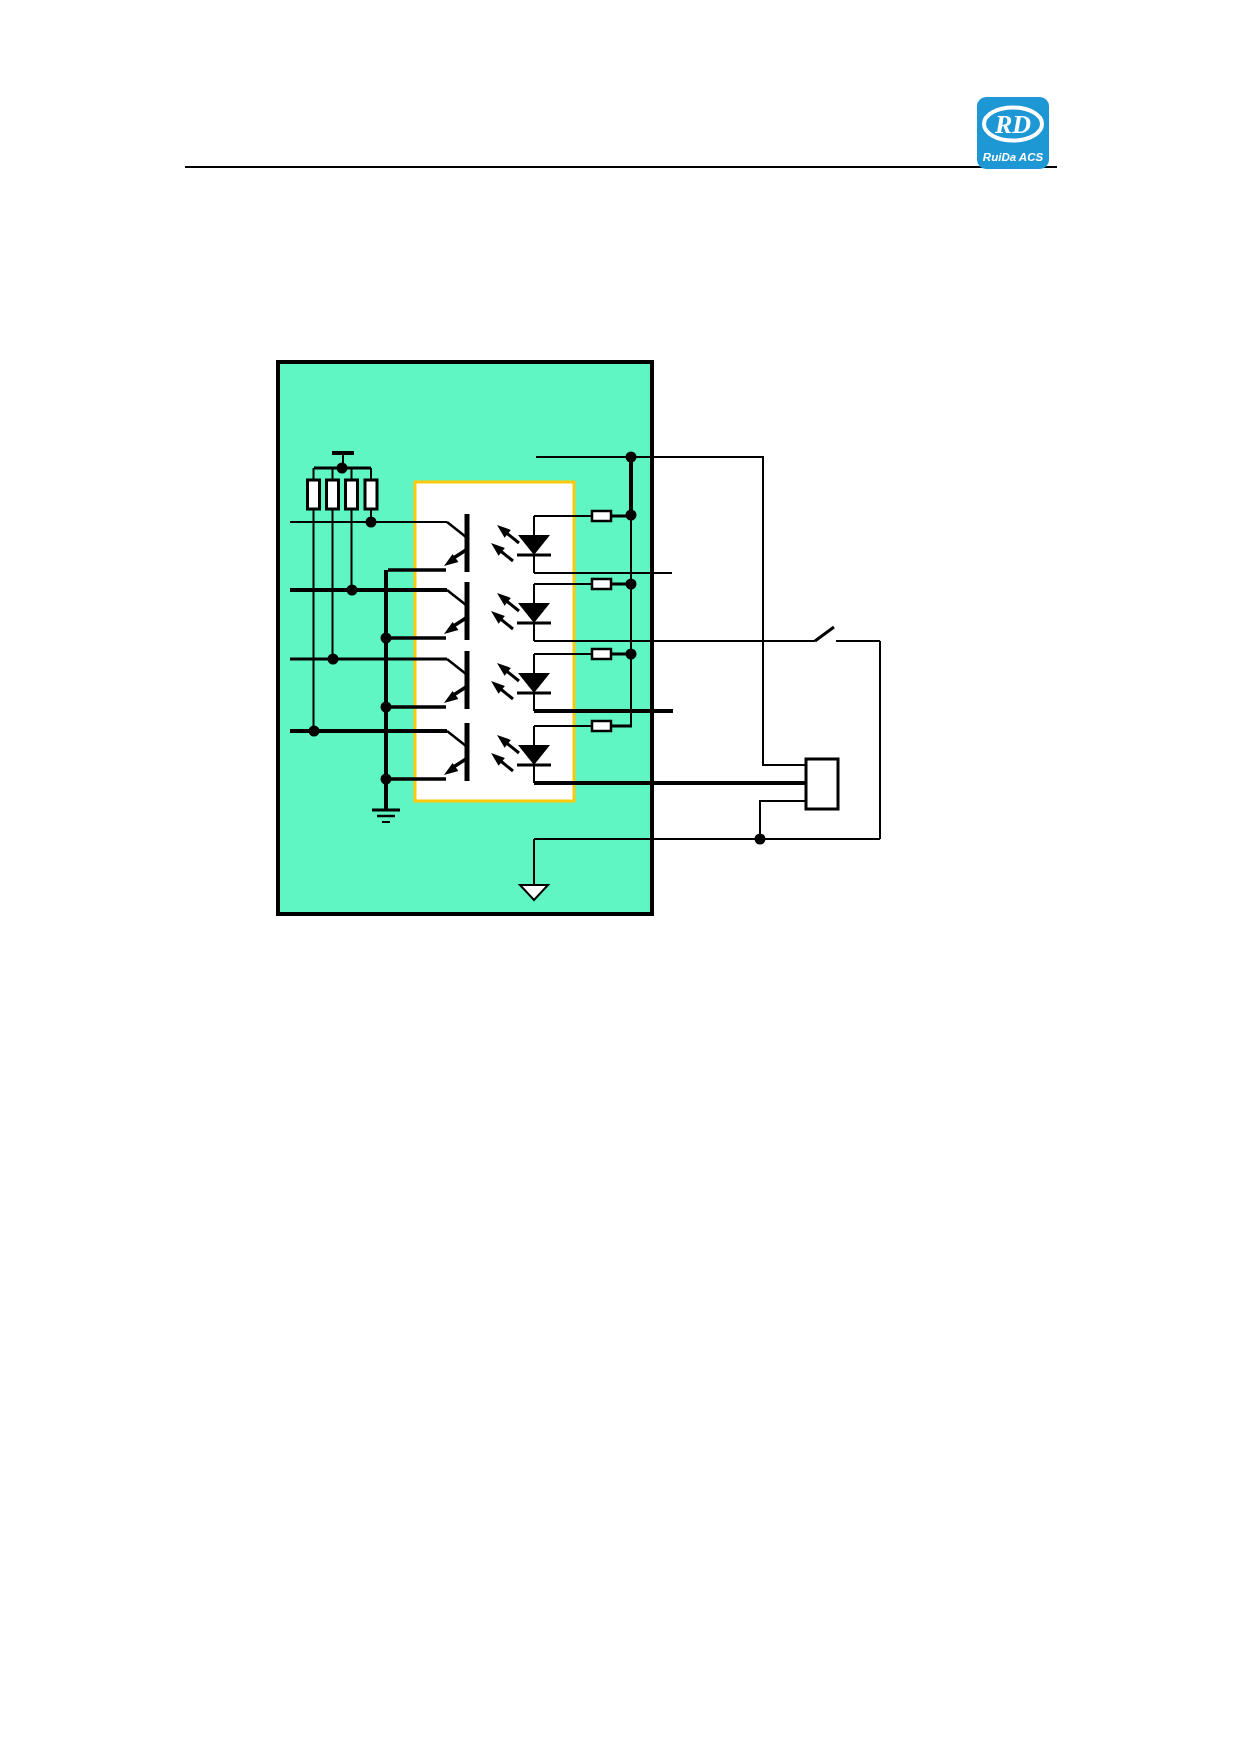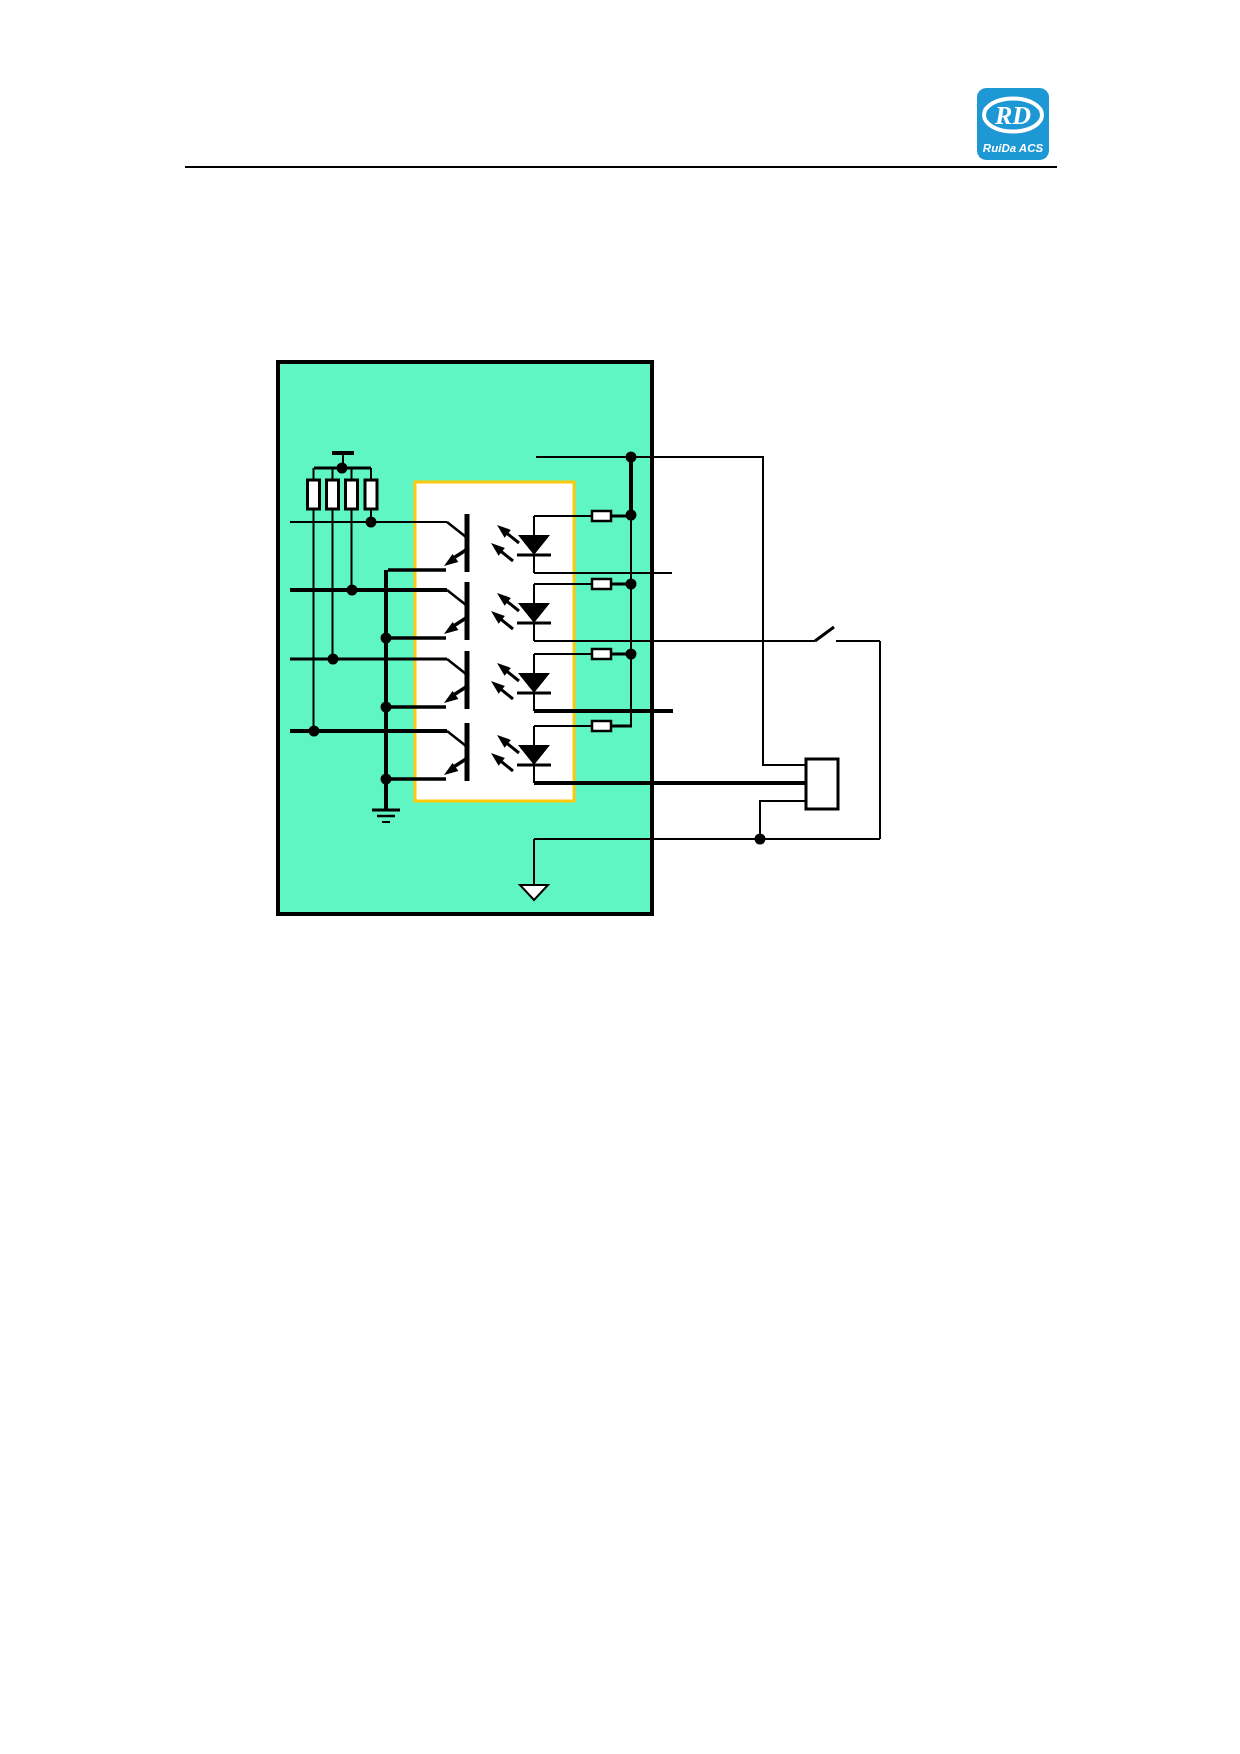--- a/index.html
+++ b/index.html
@@ -1,19 +1,19 @@
 <!DOCTYPE html>
 <html style="--logo-blue: #1E97D5; --board-fill: #5FF6C4; --ic-border: #FFC80A; --wire: #000000;"><head>
 <meta charset="utf-8">
 <style>
   html,body{margin:0;padding:0;background:#fff;}
   .page{position:relative;width:1240px;height:1754px;background:#fff;overflow:hidden;
         font-family:"Liberation Sans",sans-serif;}
   .header-rule{position:absolute;left:185px;top:166px;width:872px;height:2px;background:#000;}
-  .logo-wrap{position:absolute;left:977px;top:88px;width:72px;height:64px;}
+  .logo-wrap{position:absolute;left:977px;top:97px;width:72px;height:64px;}
   .diagram-svg{position:absolute;left:0;top:0;}
   .logo-mono{font-family:"Liberation Serif",serif;font-style:italic;font-weight:bold;}
   .logo-cap{font-family:"Liberation Sans",sans-serif;font-style:italic;font-weight:bold;}
   svg line, svg path, svg polyline{stroke:var(--wire,#000);fill:none;}
   svg polygon.arrow{fill:var(--wire,#000);stroke:none;}
   .wfill{fill:#fff;stroke:var(--wire,#000);}
 </style>
 </head>
 <body>
 

